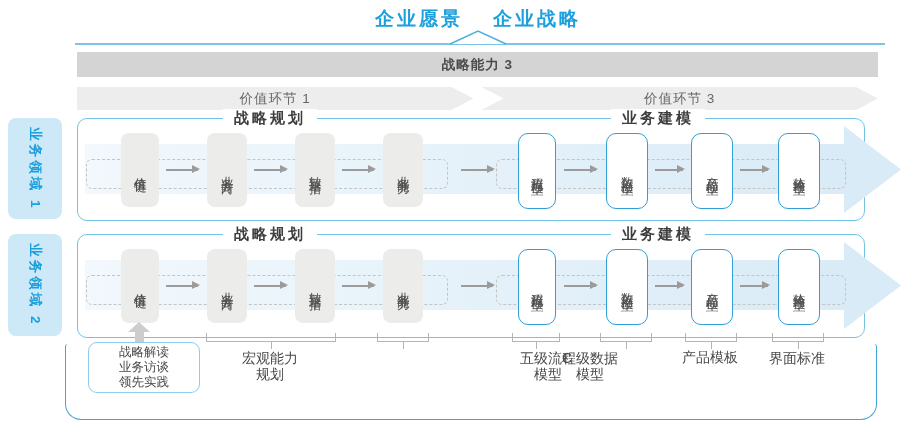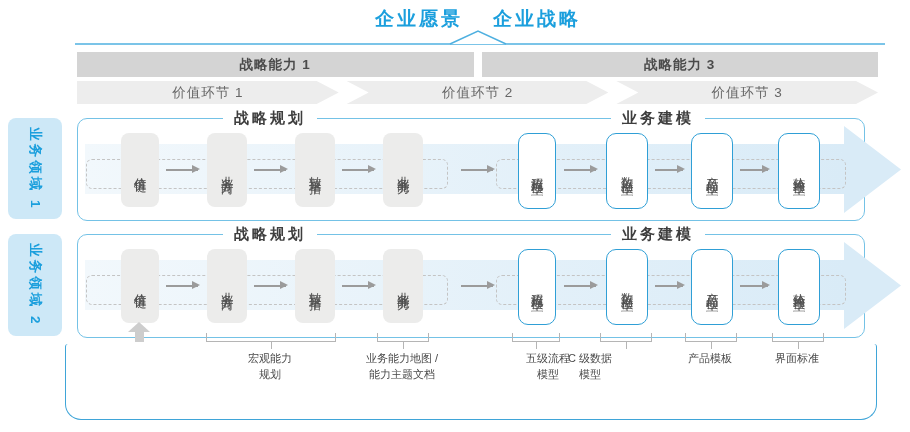--- a/index.html
+++ b/index.html
@@ -14,21 +14,21 @@
     font-size:19px;font-weight:bold;letter-spacing:3px;color:#1b9fdd;
   }
   .vision-svg{position:absolute;left:75px;top:28px;width:810px;height:18px;}
   
   .cap-row{position:absolute;left:77px;top:52px;width:801px;height:25px;display:flex;gap:8px;}
   .cap-bar{
     flex:1;background:#d4d4d4;display:flex;align-items:center;justify-content:center;
     font-size:13.5px;font-weight:600;color:#4b4b4b;letter-spacing:1px;
   }
   
-  .val-row{position:absolute;left:77px;top:81px;width:801px;height:23px;display:flex;gap:8px;}
+  .val-row{position:absolute;left:77px;top:87px;width:801px;height:23px;display:flex;gap:8px;}
   .val-bar{
     flex:1;background:#ededed;display:flex;align-items:center;justify-content:center;
     font-size:13.5px;color:#666;letter-spacing:1px;
     clip-path:polygon(0 0,calc(100% - 22px) 0,100% 50%,calc(100% - 22px) 100%,0 100%);
   }
   .val-bar.notch{
     clip-path:polygon(0 0,calc(100% - 22px) 0,100% 50%,calc(100% - 22px) 100%,0 100%,22px 50%);
   }
   
   .domain{
@@ -103,21 +103,21 @@
   .b3{left:512px;width:46px;}  .b4{left:600px;width:50px;}
   .b5{left:685px;width:50px;}  .b6{left:772px;width:50px;}
   .input-box{
     position:absolute;left:88px;top:342px;width:110px;height:49px;
     border:1.3px solid #8ccdee;border-radius:9px;background:#fff;
     display:flex;align-items:center;justify-content:center;text-align:center;
     font-size:12.5px;line-height:15px;color:#4a4a4a;white-space:pre-line;
   }
   .ann{
     position:absolute;top:350px;transform:translateX(-50%);
-    text-align:center;font-size:11px;line-height:16px;color:#494949;white-space:pre-line;
+    text-align:center;font-size:14px;line-height:16px;color:#494949;white-space:pre-line;
   }
   .ann.c1{left:270px;} .ann.c2{left:402px;} .ann.c3{left:548px;}
   .ann.c4{left:590px;} .ann.c5{left:710px;font-family:Liberation Serif, serif;} .ann.c6{left:797px;}
   
   .tool-box{
     position:absolute;left:65px;top:344px;width:810px;height:75px;
     border:1.5px solid #3fa5d8;border-top:none;border-radius:3px 3px 16px 16px;
   }
   .tool-label{
     position:absolute;left:65px;top:393px;width:810px;text-align:center;
@@ -133,27 +133,25 @@
     <span>企业愿景</span>
     <span>企业战略</span>
   </div>
 
   <svg class="vision-svg" viewBox="0 0 810 18">
     <path d="M0 16 H810" fill="none" stroke="#4fb0e0" stroke-width="1.5"></path>
     <path d="M375 16 L403 3 L431 16" fill="#ffffff" stroke="#4fb0e0" stroke-width="1.5"></path>
   </svg>
 
   <div class="cap-row">
-    <div class="cap-bar">战略能力 1</div>
     <div class="cap-bar">战略能力 3</div>
   </div>
 
   <div class="val-row">
     <div class="val-bar">价值环节 1</div>
-    <div class="val-bar notch">价值环节 2</div>
     <div class="val-bar notch">价值环节 3</div>
   </div>
 
   <div class="domain d1">
     <span>业务领域 1</span>
   </div>
   <div class="domain d2">
     <span>业务领域 2</span>
   </div>
 
@@ -241,25 +239,26 @@
 
   <div class="uparrow"></div>
 
   <div class="bracket b1"></div>
   <div class="bracket b2"></div>
   <div class="bracket b3"></div>
   <div class="bracket b4"></div>
   <div class="bracket b5"></div>
   <div class="bracket b6"></div>
 
+  <div class="input-box">战略解读
+业务访谈
+领先实践</div>
 
   <div class="ann c1">宏观能力
 规划</div>
-  <div class="ann c2">业务能力地图 /
-能力主题文档</div>
   <div class="ann c3">五级流程
 模型</div>
   <div class="ann c4">C 级数据
 模型</div>
   <div class="ann c5">产品模板</div>
   <div class="ann c6">界面标准</div>
 
 
 </div>
 

